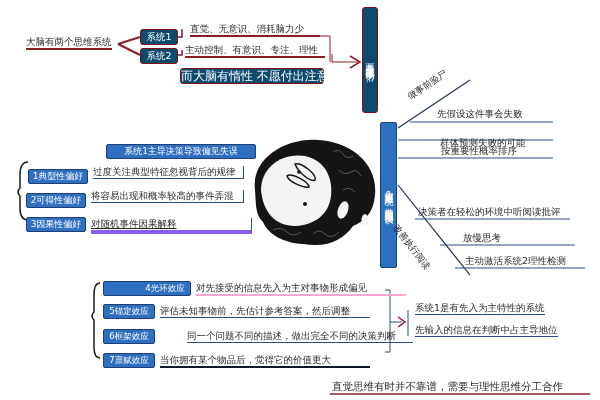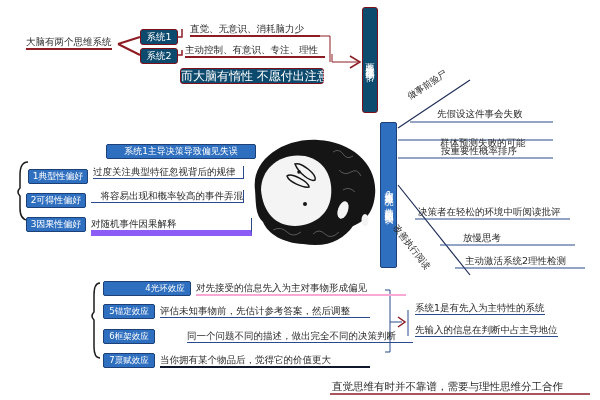--- a/index.html
+++ b/index.html
@@ -58,25 +58,25 @@
 <div class="abs txt" style="left:463px;top:232px;">放慢思考</div>
 <div class="abs txt" style="left:465px;top:255px;">主动激活系统2理性检测</div>
 
 <div class="abs bluebox" style="left:106px;top:144px;width:148px;">系统1主导决策导致偏见失误</div>
 <div class="abs" style="left:28px;top:164px;">
   <span class="bluebox" style="display:inline-block;width:58px;">1典型性偏好</span>
   <span class="txt" style="display:inline-block;border-bottom:1px solid #2b4a8c;border-right:1px solid #2b4a8c;width:150px;overflow:hidden;">过度关注典型特征忽视背后的规律</span>
 </div>
 <div class="abs" style="left:26px;top:188px;">
   <span class="bluebox" style="display:inline-block;width:58px;">2可得性偏好</span>
-  <span class="txt" style="display:inline-block;border-bottom:1px solid #2b4a8c;border-right:1px solid #2b4a8c;width:152px;overflow:hidden;text-align:right;">将容易出现和概率较高的事件弄混</span>
+  <span class="txt" style="display:inline-block;border-bottom:1px solid #2b4a8c;border-right:1px solid #2b4a8c;width:152px;overflow:hidden;">将容易出现和概率较高的事件弄混</span>
 </div>
 <div class="abs" style="left:26px;top:212px;">
   <span class="bluebox" style="display:inline-block;width:58px;">3因果性偏好</span>
-  <span class="txt" style="display:inline-block;border-bottom:6px solid #8b5cf6;border-right:1px solid #2b4a8c;width:160px;">对随机事件因果解释</span>
+  <span class="txt" style="display:inline-block;border-bottom:4px solid #8b5cf6;border-right:1px solid #2b4a8c;width:160px;text-decoration:underline;">对随机事件因果解释</span>
 </div>
 
 <svg class="abs" style="left:243px;top:130px;" width="140" height="125" viewBox="0 0 140 125">
   <path d="M12 60 C8 30 40 8 75 10 C110 12 135 35 132 65 C130 85 120 92 110 96 C100 110 85 118 60 114 C40 113 25 104 20 92 C12 85 13 72 12 60 Z" fill="#151515"></path>
   <path d="M18 60 C18 38 38 22 62 26 C82 30 90 48 88 66 C86 84 72 95 52 96 C32 96 20 82 18 60 Z" fill="#f4f4f4"></path>
   <path d="M52 34 C58 32 74 44 72 50 C68 52 56 44 52 34 Z" fill="#f4f4f4" stroke="#151515" stroke-width="1.5"></path>
   <path d="M44 46 C48 42 66 52 66 57 C60 58 46 52 44 46 Z" fill="#f4f4f4" stroke="#151515" stroke-width="1.5"></path>
   <circle cx="56" cy="42" r="1.8" fill="#151515"></circle>
   <circle cx="62" cy="74" r="2" fill="#151515"></circle>
   <ellipse cx="100" cy="80" rx="5" ry="9" transform="rotate(20 100 80)" fill="#f4f4f4"></ellipse>

